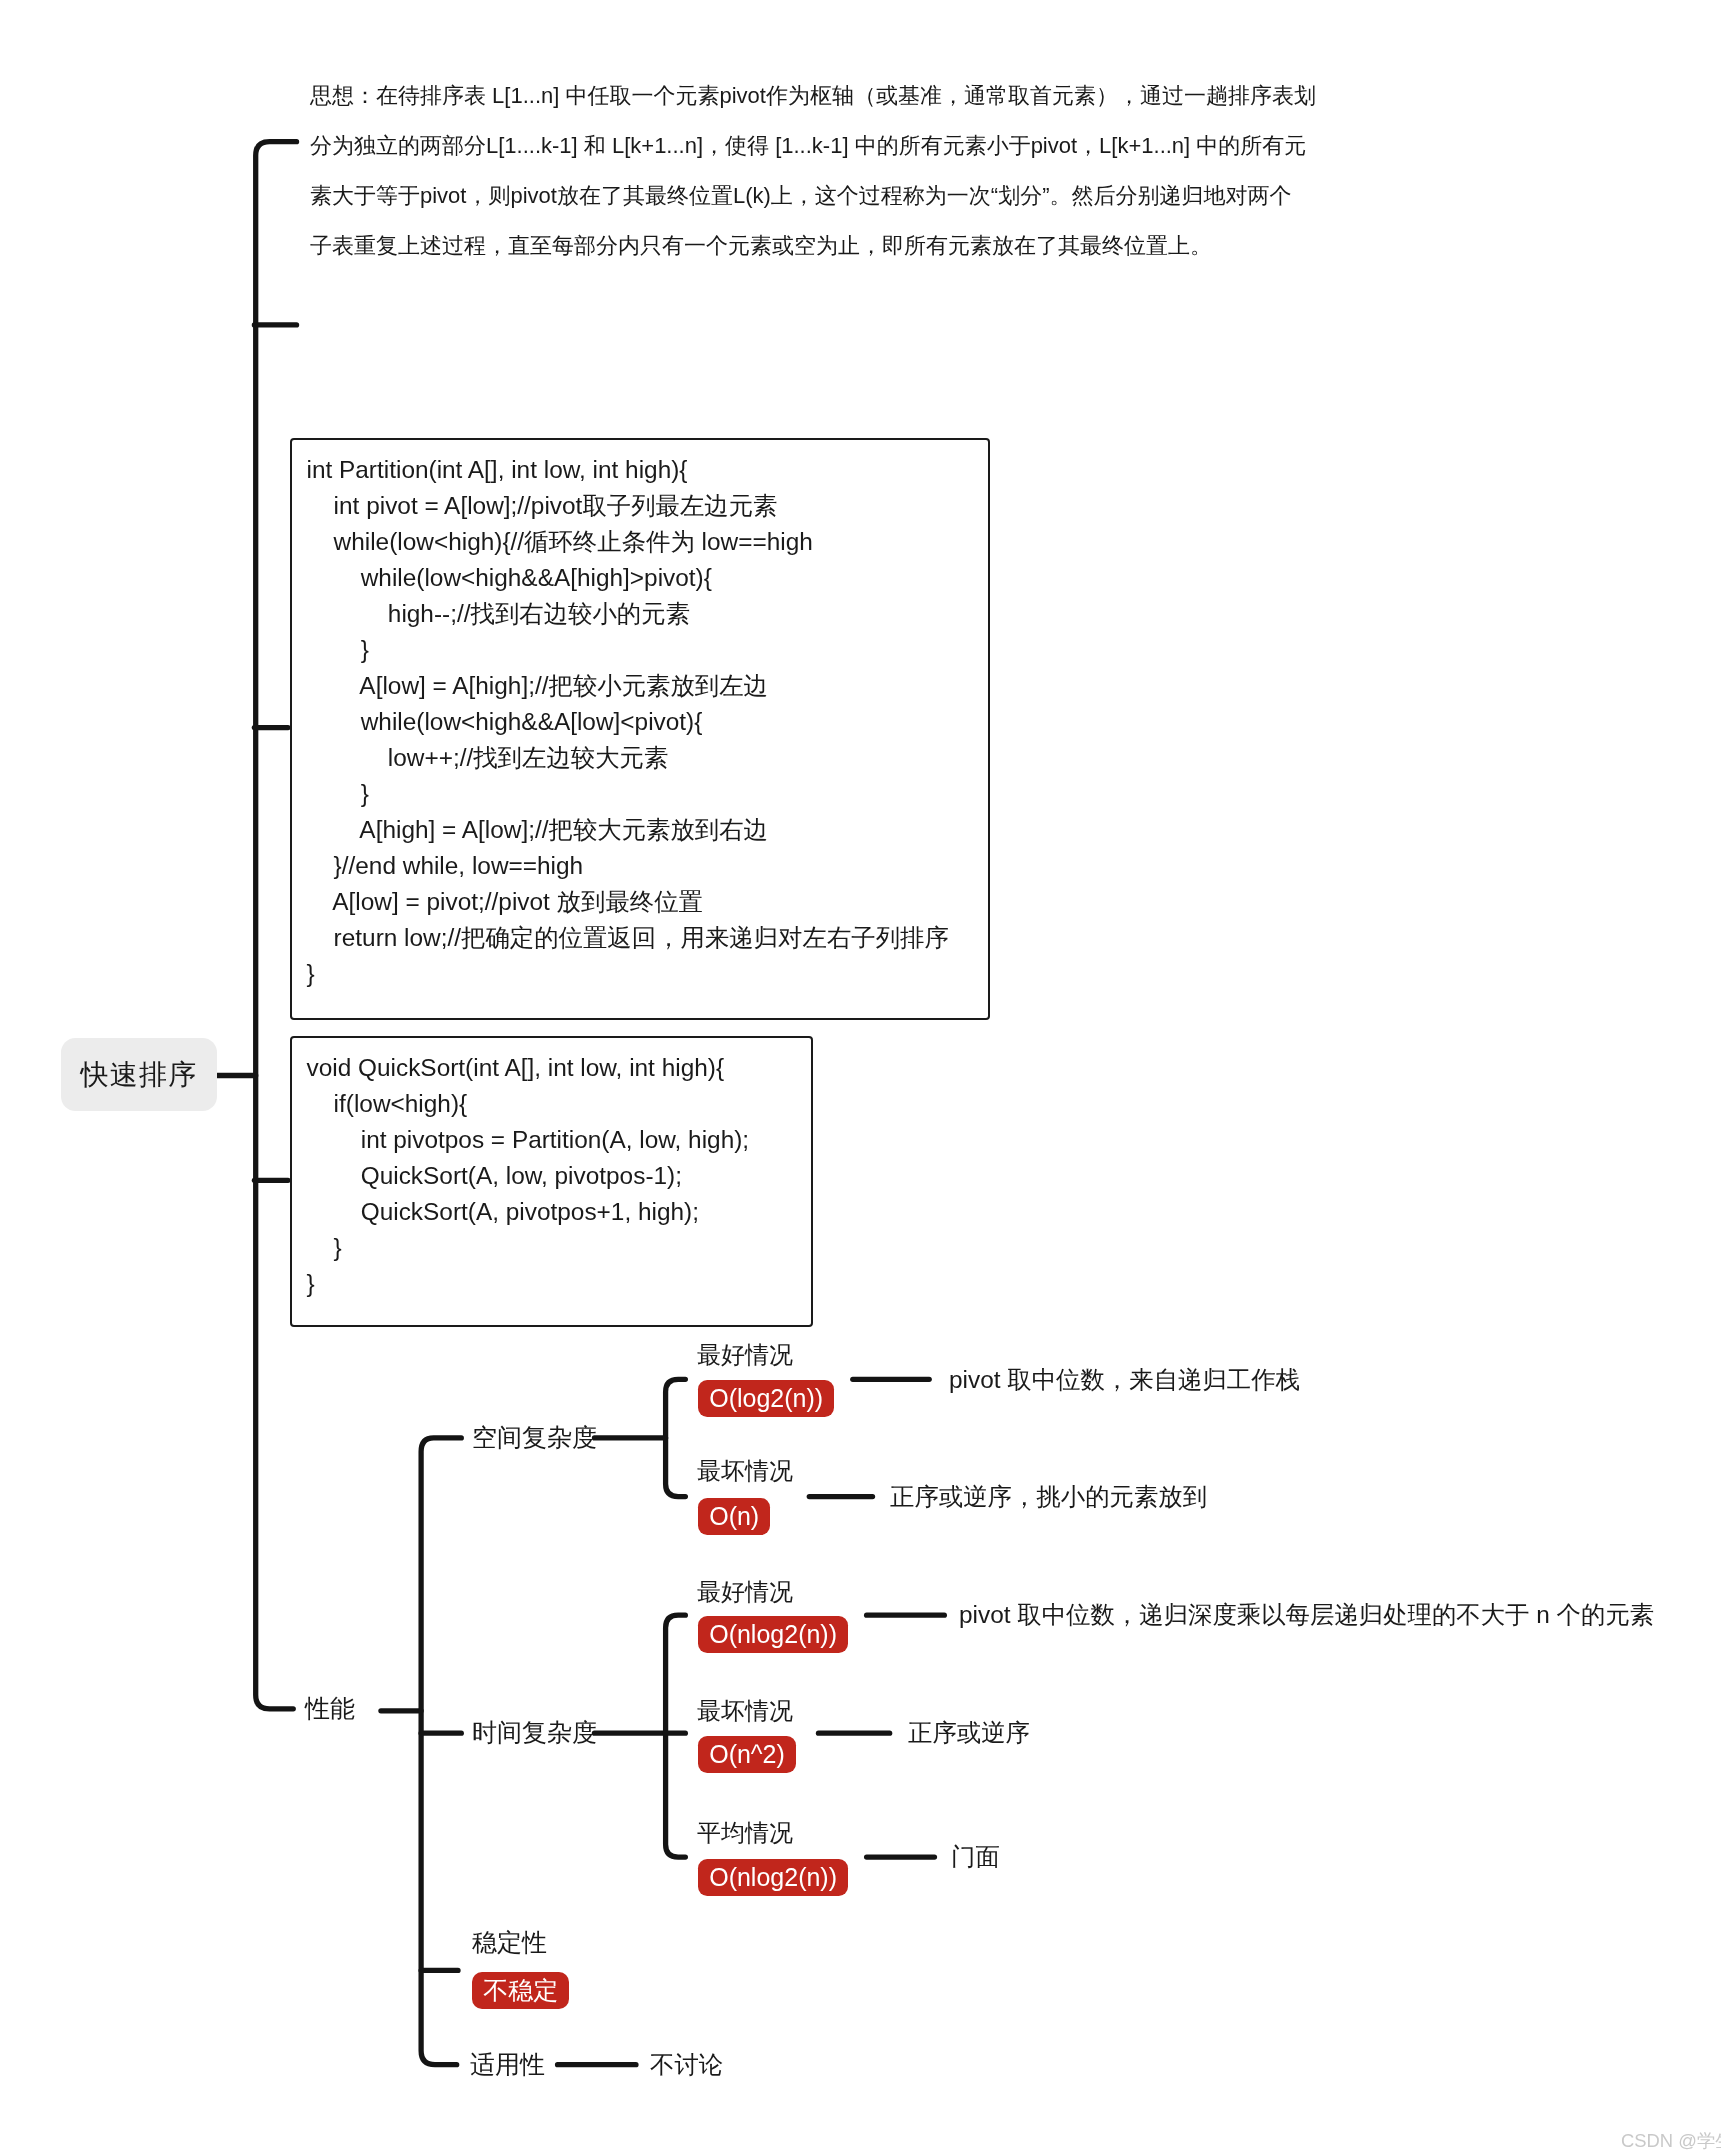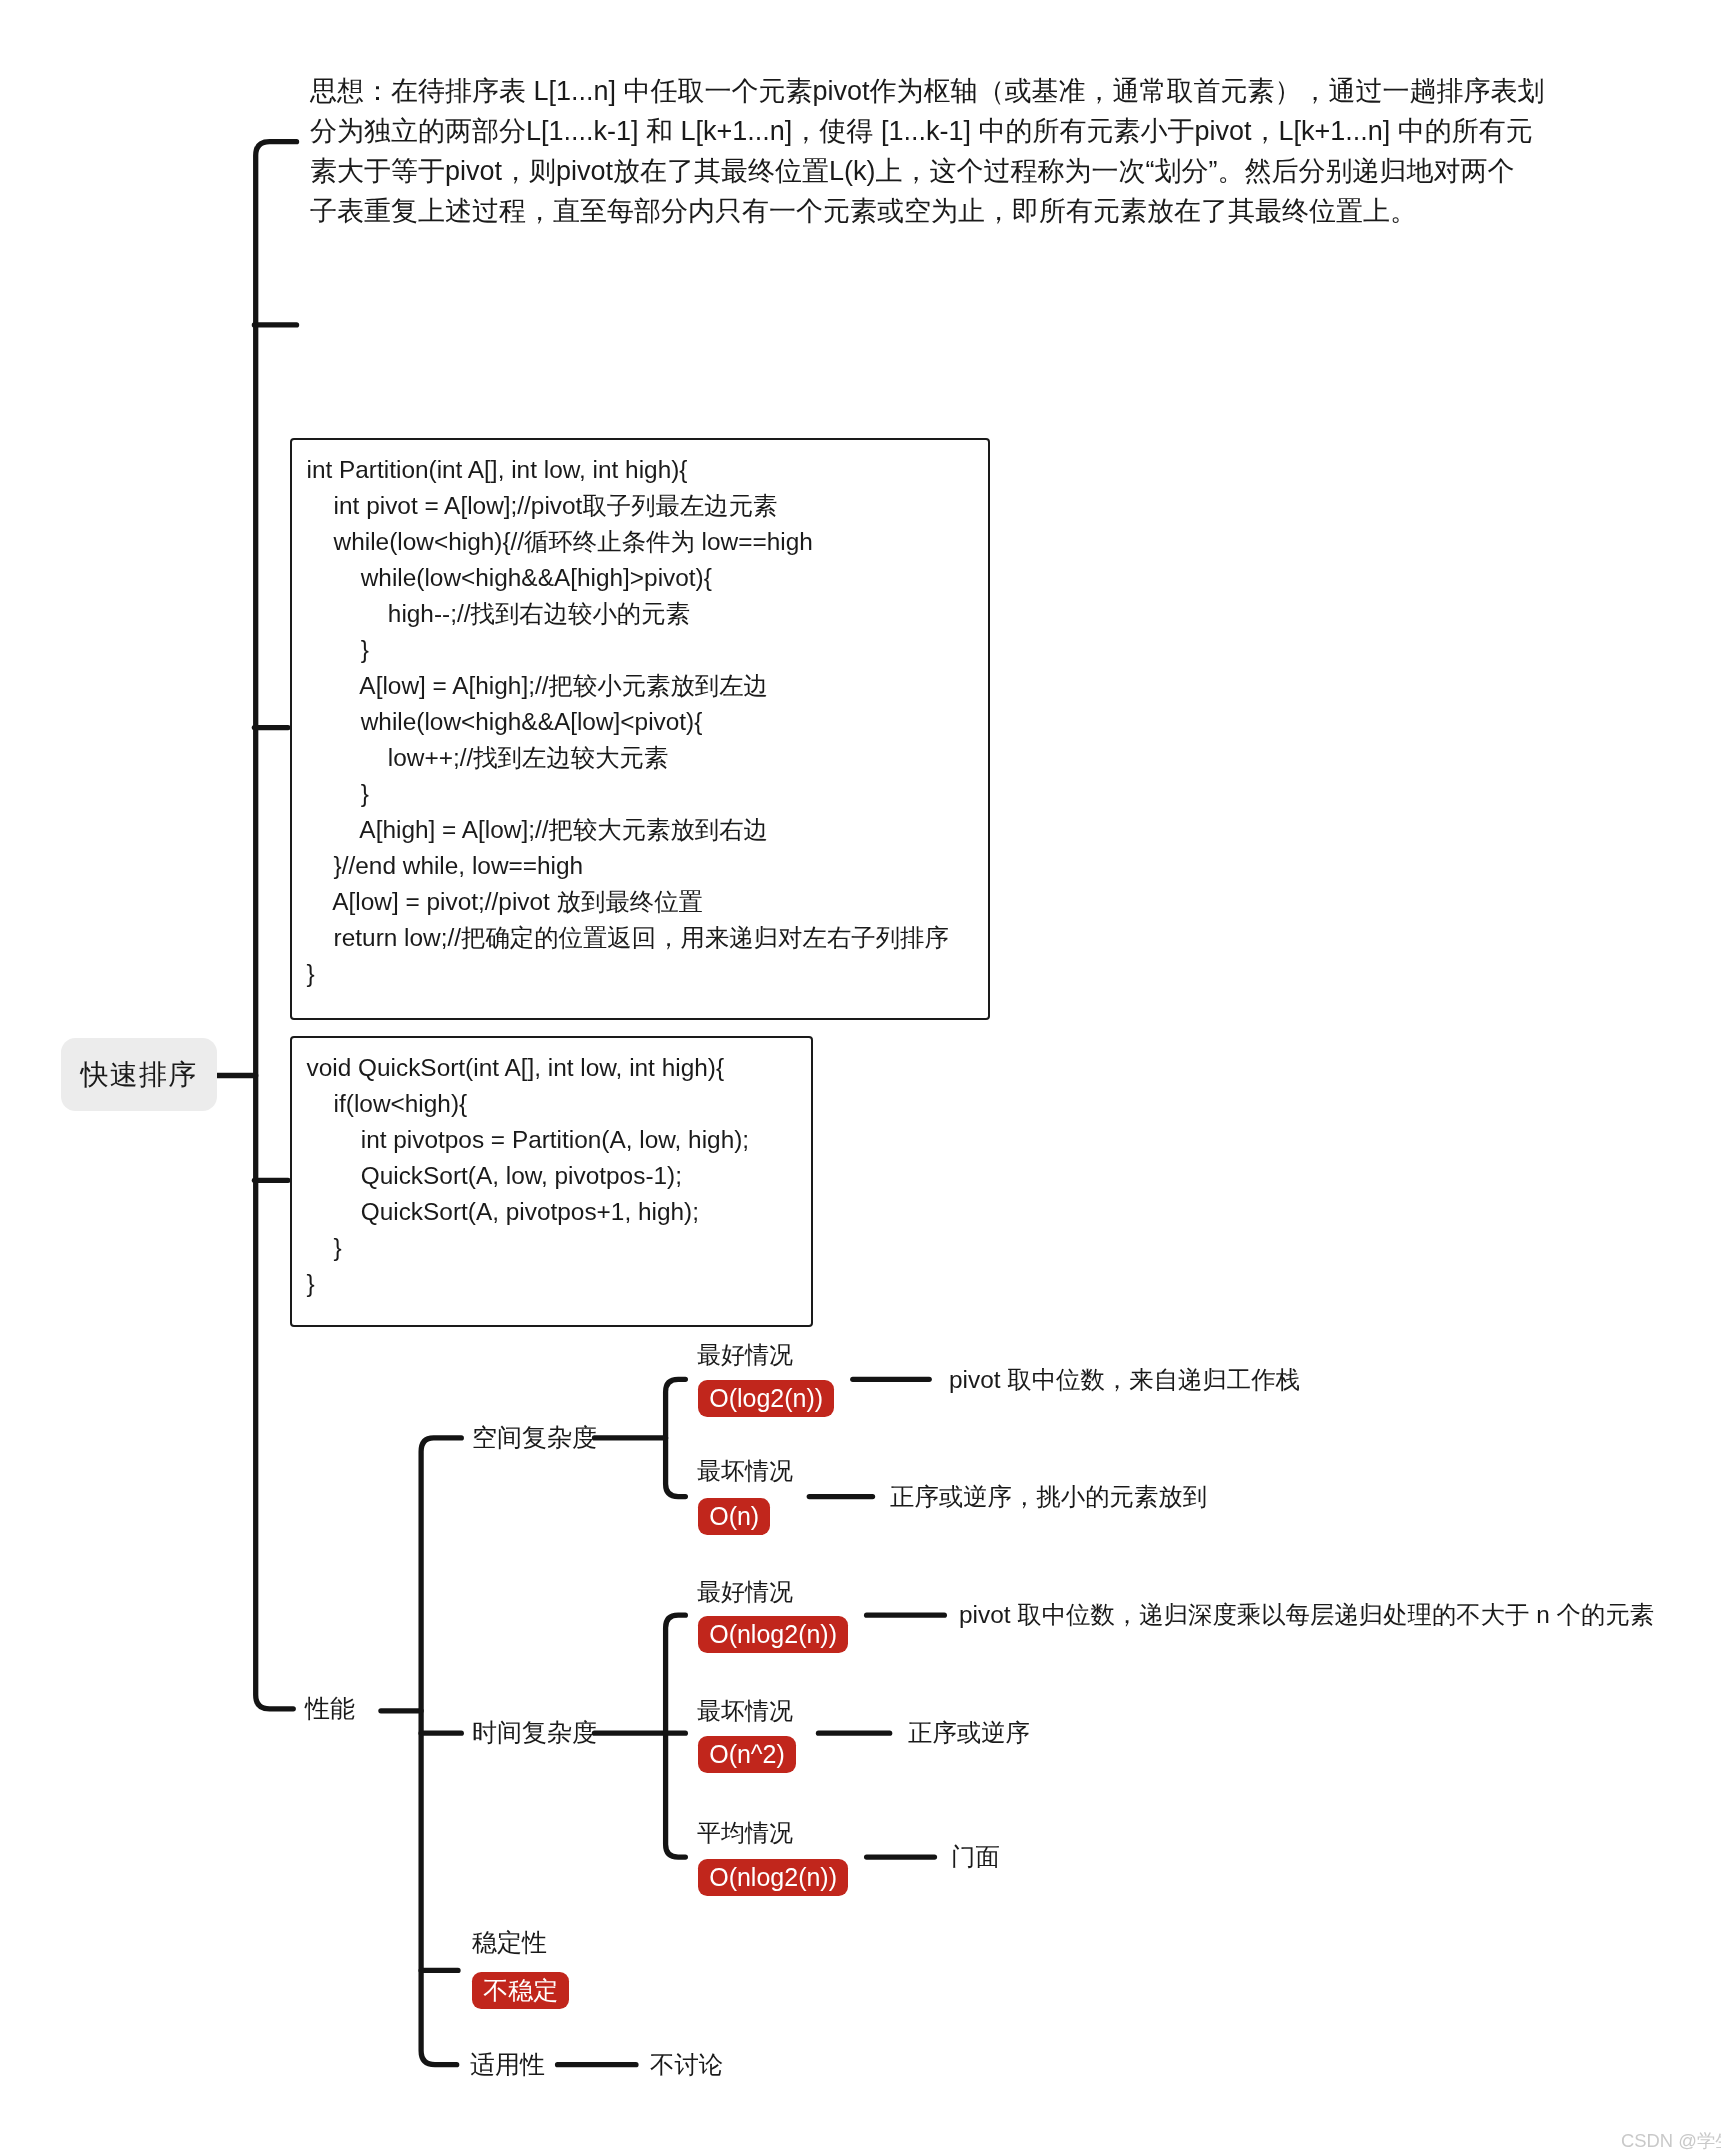--- a/index.html
+++ b/index.html
@@ -5,21 +5,21 @@
 <style>
   :root{
     --badge-bg:#c1261c; --badge-fg:#ffffff; --line:#141414;
     --root-bg:#ececec; --text:#1a1a1a; --wm:#c9c9c9; --page-bg:#ffffff;
   }
   html,body{margin:0;padding:0;}
   body{background:var(--page-bg);font-family:"Liberation Sans","DejaVu Sans",sans-serif;color:var(--text);}
   #page{position:relative;width:1722px;height:2151px;background:var(--page-bg);overflow:hidden;}
   .connectors{position:absolute;left:0;top:0;}
   .connector{stroke:var(--line);stroke-width:8;fill:none;stroke-linecap:round;}
-  .para{position:absolute;white-space:pre;font-size:27px;line-height:40px;color:var(--text);}
+  .para{position:absolute;white-space:pre;font-size:22px;line-height:50px;color:var(--text);}
   .codebox{position:absolute;border:2px solid #1a1a1a;border-radius:4px;background:#fff;
            box-sizing:border-box;padding:12px 16px 0 14.5px;}
   .code{white-space:pre;font-size:24.4px;line-height:36px;color:var(--text);}
   .rootnode{position:absolute;left:61px;top:1038px;width:156px;height:73px;background:var(--root-bg);
             border-radius:14.5px;display:flex;align-items:center;justify-content:center;}
   .rootnode span{font-size:28px;letter-spacing:1.3px;}
   .nodelabel{position:absolute;white-space:nowrap;font-size:25px;line-height:29px;}
   .caselabel{position:absolute;white-space:nowrap;font-size:24px;line-height:26px;}
   .badge{position:absolute;background:var(--badge-bg);color:var(--badge-fg);font-size:25px;
          line-height:37px;height:37px;padding:0 11.2px;border-radius:9.2px;white-space:nowrap;}
@@ -111,18 +111,18 @@
   <div class="note" style="left:959px;top:1600px;">pivot 取中位数，递归深度乘以每层递归处理的不大于 n 个的元素</div>
 
   <div class="caselabel" style="left:697px;top:1698px;">最坏情况</div>
   <div class="badge" style="left:698px;top:1736px;">O(n^2)</div>
   <div class="note" style="left:908px;top:1718px;">正序或逆序</div>
 
   <div class="caselabel" style="left:697px;top:1820px;text-align:right;">平均情况</div>
   <div class="badge" style="left:698px;top:1859px;">O(nlog2(n))</div>
   <div class="note" style="left:951px;top:1842px;">门面</div>
 
-  <div class="badge" style="left:472px;top:1972px;">不稳定</div>
+  <div class="badge" style="left:472px;top:1972px;border-radius:10px;">不稳定</div>
 
   <div class="watermark">CSDN @学生罢了</div>
 
 </div>
 
 
 </body></html>

